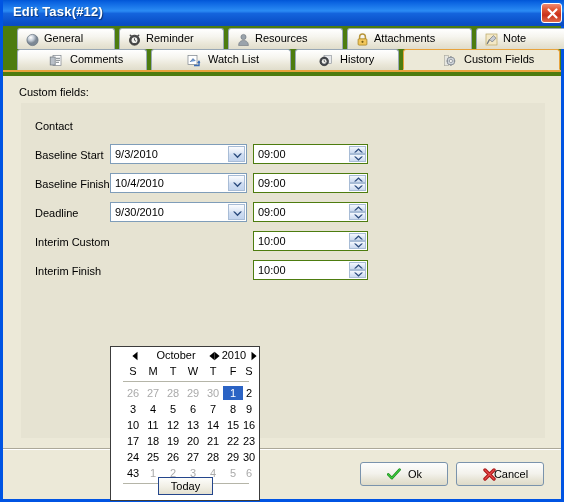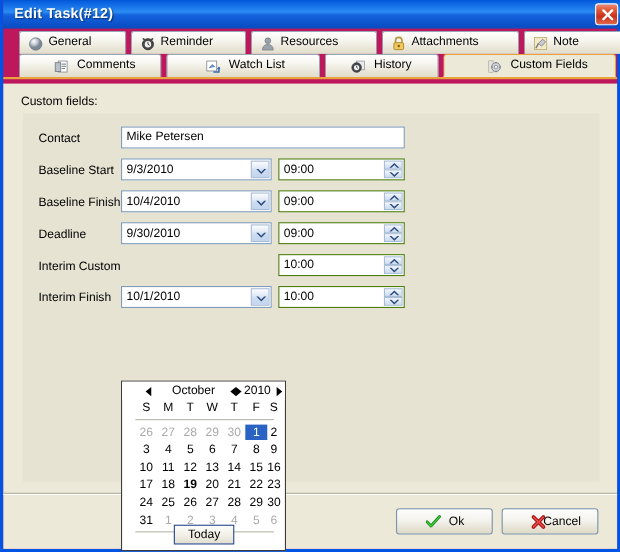--- a/index.html
+++ b/index.html
@@ -7,21 +7,21 @@
     width:564px;height:502px;overflow:hidden;
     font-family:"Liberation Sans",sans-serif;
     font-size:11px;
     background:#0a246a;
   }
   .window{
     position:absolute;left:0;top:0;width:564px;height:502px;
     box-sizing:border-box;
     border:3px solid #0054e3;
     border-top:none;
-    background:#be185d;
+    background:#4d7c0f;
   }
   
   .titlebar{
     position:absolute;left:0;top:0;width:564px;height:26px;
     background:linear-gradient(to bottom,#0156d6 0%,#0a62e0 8%,#2b8cf4 42%,#1464dd 52%,#0a50c8 88%,#0b4cc0 100%);
     overflow:hidden;
   }
   .title-text{
     position:absolute;left:10px;top:4px;
     color:#ffffff;font-size:13px;font-weight:bold;
@@ -328,21 +328,20 @@
     <div class="underline"></div>
   </div>
 
   <div class="page">
 
     <div class="page-label">Custom fields:</div>
 
     <div class="panel">
 
       <div class="field-label" style="left:14px;top:17px;">Contact</div>
-      <div class="txt" style="left:89px;top:12px;width:258px;height:20px;">Mike Petersen</div>
 
       <div class="field-label" style="left:14px;top:46px;">Baseline Start</div>
       <div class="combo" style="left:89px;top:41px;width:137px;height:20px;">
         <span class="val">9/3/2010</span>
         <span class="btn">
           <svg width="11" height="8" viewBox="0 0 11 8">
               <path d="M1 1.6 L5.5 6.2 L10 1.6 L8.2 1.6 L5.5 4.3 L2.8 1.6 Z" fill="#2a4a7c"></path>
             </svg>
         </span>
       </div>
@@ -415,28 +414,20 @@
             </svg>
           </span>
         <span class="dn">
             <svg width="11" height="7" viewBox="0 0 11 7">
               <path d="M1 1.5 L5.5 5.8 L10 1.5 L8.2 1.5 L5.5 4 L2.8 1.5 Z" fill="#2a4a7c"></path>
             </svg>
           </span>
       </div>
 
       <div class="field-label" style="left:14px;top:162px;">Interim Finish</div>
-      <div class="combo" style="left:89px;top:157px;width:137px;height:20px;">
-        <span class="val">10/1/2010</span>
-        <span class="btn">
-          <svg width="11" height="8" viewBox="0 0 11 8">
-              <path d="M1 1.6 L5.5 6.2 L10 1.6 L8.2 1.6 L5.5 4.3 L2.8 1.6 Z" fill="#2a4a7c"></path>
-            </svg>
-        </span>
-      </div>
       <div class="spin" style="left:232px;top:157px;width:115px;height:20px;">
         <span class="val">10:00</span>
         <span class="up">
             <svg width="11" height="7" viewBox="0 0 11 7">
               <path d="M5.5 1.2 L10 5.5 L8.2 5.5 L5.5 3 L2.8 5.5 L1 5.5 Z" fill="#2a4a7c"></path>
             </svg>
           </span>
         <span class="dn">
             <svg width="11" height="7" viewBox="0 0 11 7">
               <path d="M1 1.5 L5.5 5.8 L10 1.5 L8.2 1.5 L5.5 4 L2.8 1.5 Z" fill="#2a4a7c"></path>
@@ -502,35 +493,35 @@
         <span class="cell" style="left:12px;top:32px;">10</span>
         <span class="cell" style="left:32px;top:32px;">11</span>
         <span class="cell" style="left:52px;top:32px;">12</span>
         <span class="cell" style="left:72px;top:32px;">13</span>
         <span class="cell" style="left:92px;top:32px;">14</span>
         <span class="cell" style="left:112px;top:32px;">15</span>
         <span class="cell" style="left:130px;top:32px;width:16px;">16</span>
 
         <span class="cell" style="left:12px;top:48px;">17</span>
         <span class="cell" style="left:32px;top:48px;">18</span>
-        <span class="cell" style="left:52px;top:48px;font-weight:bold;">19</span>
+        <span class="cell" style="left:52px;top:48px;">19</span>
         <span class="cell" style="left:72px;top:48px;">20</span>
         <span class="cell" style="left:92px;top:48px;">21</span>
         <span class="cell" style="left:112px;top:48px;">22</span>
         <span class="cell" style="left:130px;top:48px;width:16px;">23</span>
 
         <span class="cell" style="left:12px;top:64px;">24</span>
         <span class="cell" style="left:32px;top:64px;">25</span>
         <span class="cell" style="left:52px;top:64px;">26</span>
         <span class="cell" style="left:72px;top:64px;">27</span>
         <span class="cell" style="left:92px;top:64px;">28</span>
         <span class="cell" style="left:112px;top:64px;">29</span>
         <span class="cell" style="left:130px;top:64px;width:16px;">30</span>
 
-        <span class="cell" style="left:12px;top:80px;">31</span>
+        <span class="cell" style="left:12px;top:80px;">43</span>
         <span class="cell dim" style="left:32px;top:80px;">1</span>
         <span class="cell dim" style="left:52px;top:80px;">2</span>
         <span class="cell dim" style="left:72px;top:80px;">3</span>
         <span class="cell dim" style="left:92px;top:80px;">4</span>
         <span class="cell dim" style="left:112px;top:80px;">5</span>
         <span class="cell dim" style="left:130px;top:80px;width:16px;">6</span>
       </div>
 
       <div class="cal-sep" style="top:136px;"></div>
       <div class="today-btn">Today</div>

